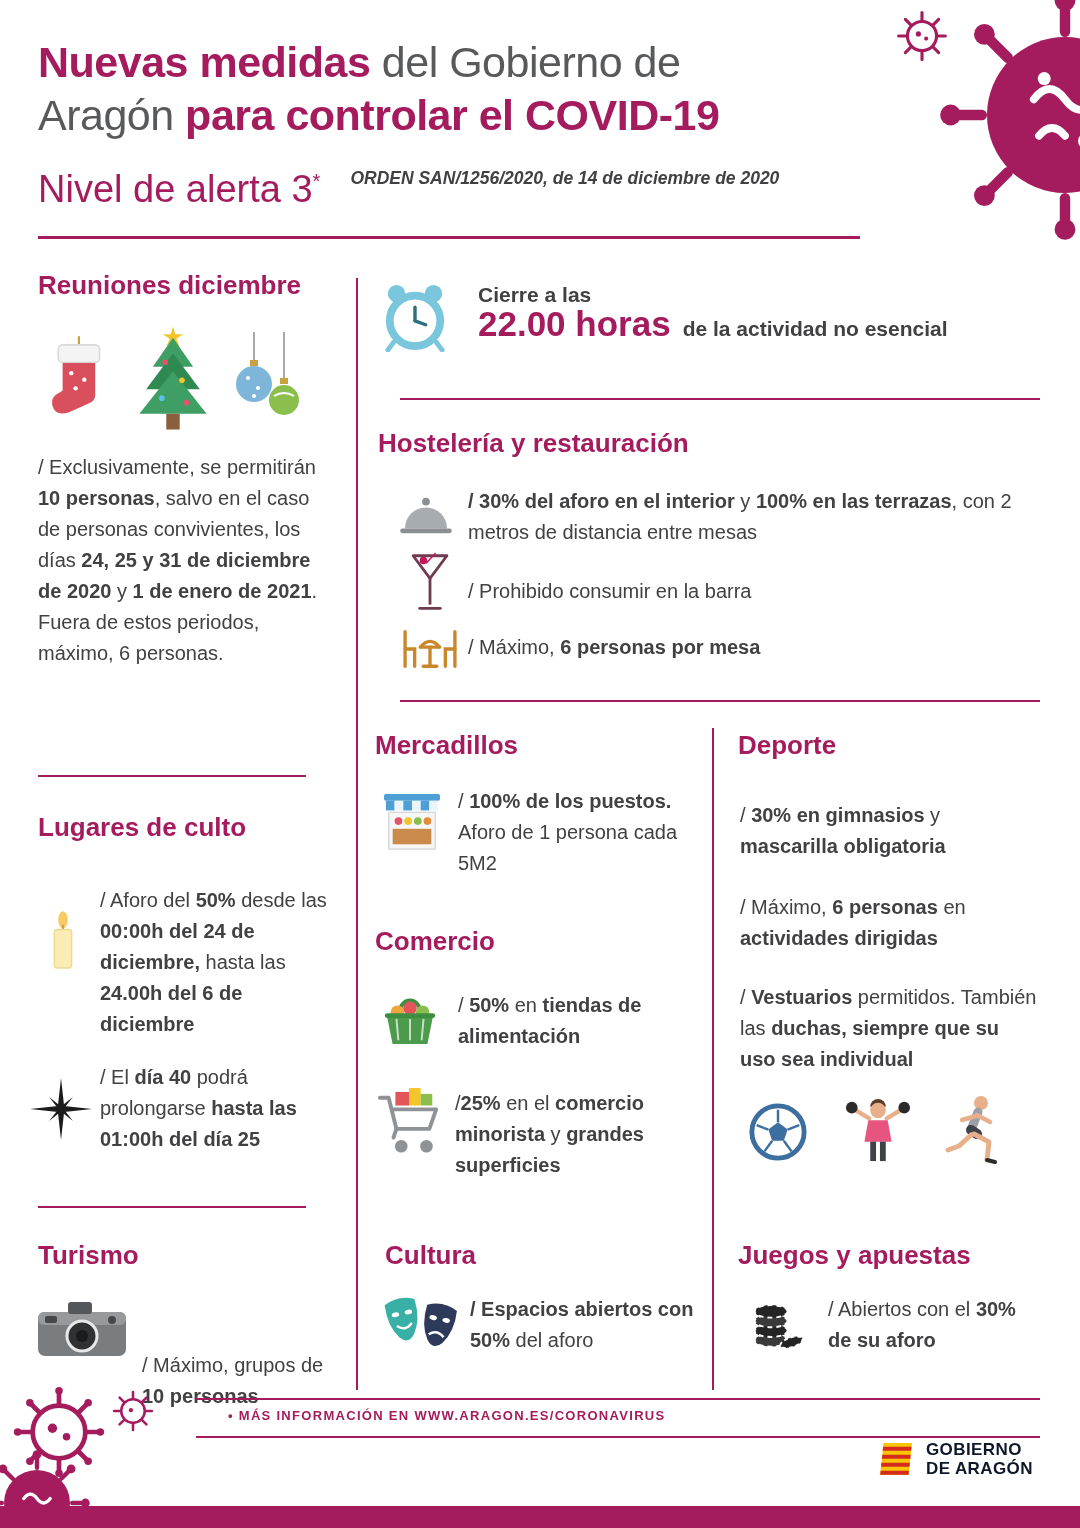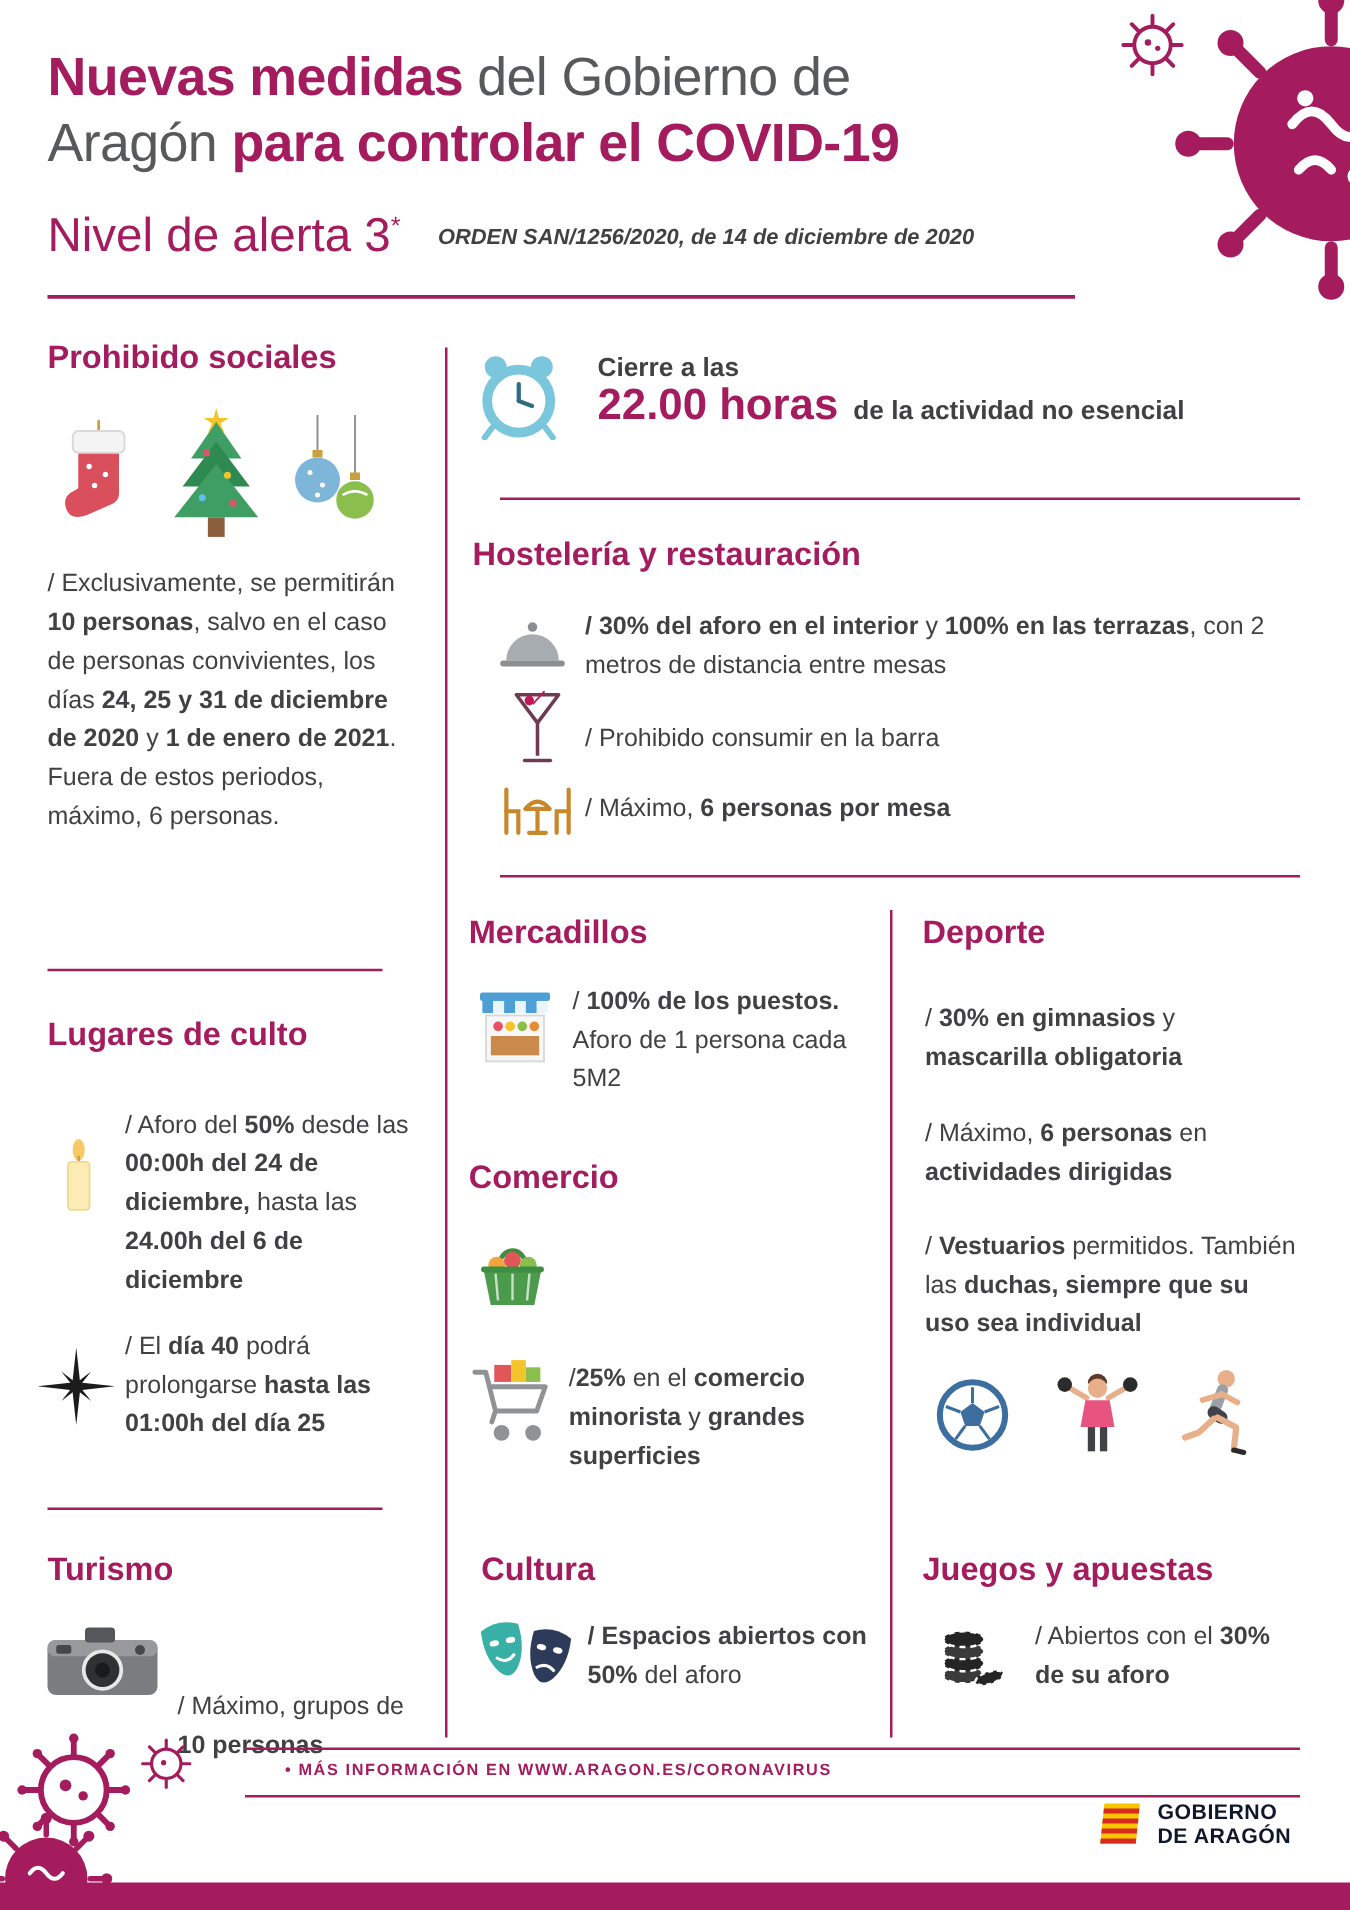--- a/index.html
+++ b/index.html
@@ -11,21 +11,21 @@
   body{background:#e9e9e9;font-family:"Liberation Sans", sans-serif;}
   .page{
     position:relative;width:1080px;height:1528px;margin:0 auto;
     background:#ffffff;overflow:hidden;color:var(--text);
   }
   .b{font-weight:700}
   .accent{color:var(--accent)}
   .gray{color:var(--gray)}
   .title{position:absolute;left:38px;top:36px;font-size:43px;line-height:53px;letter-spacing:-0.5px;font-weight:400}
   .title .b{font-weight:700}
-  .alert-row{position:absolute;left:38px;top:168px;display:flex;align-items:center;gap:30px}
+  .alert-row{position:absolute;left:38px;top:168px;display:flex;align-items:flex-start;gap:30px}
   .alert{font-size:38px;font-weight:400;color:var(--accent)}
   .alert sup{font-size:20px}
   .order{font-style:italic;font-weight:700;font-size:17.5px;color:var(--text)}
   .h2{position:absolute;font-size:26px;font-weight:700;color:var(--accent)}
   .txt{position:absolute;font-size:20px;line-height:31px;color:var(--text)}
   .rule{position:absolute;background:var(--accent)}
   .ic{position:absolute;line-height:0}
   .banner-l1{position:absolute;left:478px;top:283px;font-size:21px;font-weight:700}
   .banner-l2{position:absolute;left:478px;top:304px;display:flex;align-items:baseline;gap:12px}
   .banner-time{font-size:35px;font-weight:800;color:var(--accent)}
@@ -90,21 +90,21 @@
   </div>
   <div class="alert-row">
     <div class="alert"><span>Nivel de alerta 3</span><sup>*</sup></div>
     <div class="order">ORDEN SAN/1256/2020, de 14 de diciembre de 2020</div>
   </div>
   <div class="rule" style="left:38px;top:236px;width:822px;height:3px"></div>
 
   <div class="rule" style="left:356px;top:278px;width:2px;height:1112px"></div>
   <div class="rule" style="left:712px;top:728px;width:2px;height:662px"></div>
 
-  <div class="h2" style="left:38px;top:270px">Prohibido sociales</div>
+  <div class="h2" style="left:38px;top:270px">Reuniones diciembre</div>
 
   <div class="ic" style="left:44px;top:334px">
     <svg viewBox="0 0 60 92" width="72" height="100">
       <line x1="29" y1="2" x2="29" y2="12" stroke="#C9A23F" stroke-width="2"></line>
       <path d="M14 24 L44 24 L44 56 Q44 62 38 64 L20 72 Q8 76 5 67 Q2 58 11 54 L14 52 Z" fill="#D94F5C"></path>
       <rect x="10" y="10" width="38" height="16" rx="4" fill="#F4F4F4" stroke="#DADADA" stroke-width="1.5"></rect>
       <circle cx="22" cy="36" r="2" fill="#fff"></circle>
         <circle cx="34" cy="42" r="2" fill="#fff"></circle>
         <circle cx="26" cy="50" r="2" fill="#fff"></circle>
     </svg>
@@ -263,20 +263,21 @@
       <circle cx="44" cy="27" r="7" fill="#8BBF4D"></circle>
       <path d="M7 30 H55 L49 60 H13 Z" fill="#4C9A4C"></path>
       <g stroke="#fff" stroke-width="2" opacity="0.7">
         <line x1="17" y1="34" x2="19" y2="56"></line>
           <line x1="31" y1="34" x2="31" y2="56"></line>
           <line x1="45" y1="34" x2="43" y2="56"></line>
       </g>
       <rect x="5" y="28" width="52" height="5" rx="2.5" fill="#3E8E41"></rect>
     </svg>
   </div>
+  <div class="txt" style="left:458px;top:990px;width:240px"><span>/ </span><span class="b">50%</span><span> en </span><span class="b">tiendas de alimentación</span></div>
 
   <div class="ic" style="left:376px;top:1086px">
     <svg viewBox="0 0 68 76" width="66" height="74">
       <rect x="20" y="6" width="14" height="14" fill="#E25558"></rect>
       <rect x="34" y="2" width="12" height="18" fill="#F3C52B"></rect>
       <rect x="46" y="8" width="12" height="12" fill="#8BBF4D"></rect>
       <path d="M4 12 H13 L21 44 H55 L62 24 H17" fill="none" stroke="#8f9396" stroke-width="4" stroke-linejoin="round" stroke-linecap="round"></path>
       <line x1="21" y1="44" x2="18" y2="53" stroke="#8f9396" stroke-width="4" stroke-linecap="round"></line>
       <circle cx="26" cy="62" r="6.5" fill="#8f9396"></circle>
       <circle cx="52" cy="62" r="6.5" fill="#8f9396"></circle>

